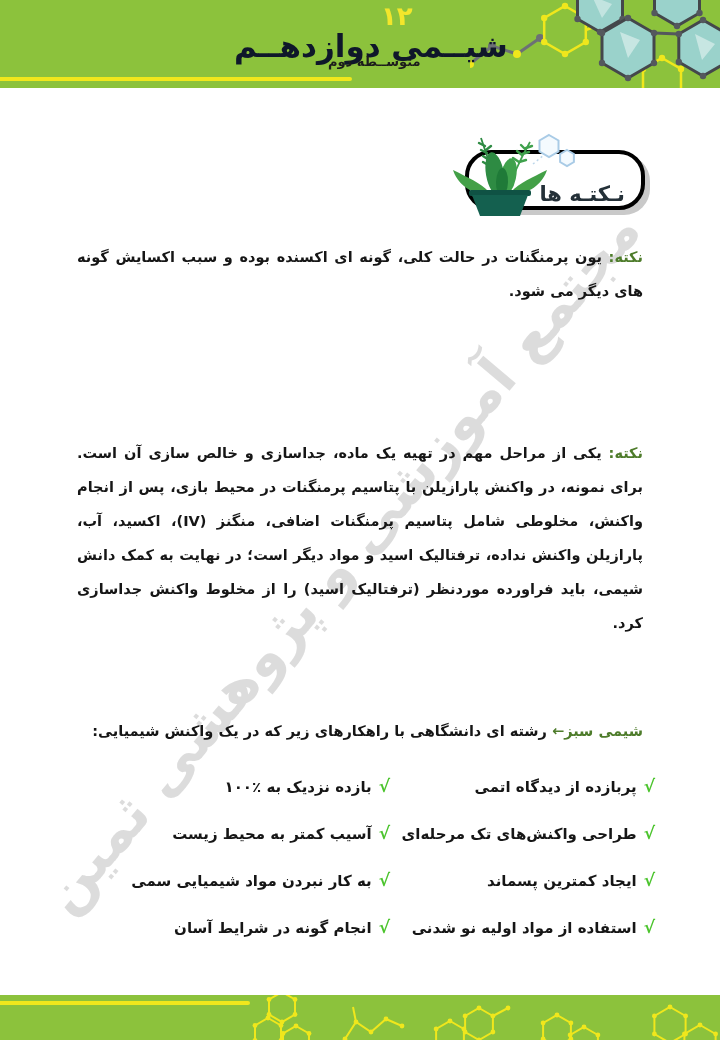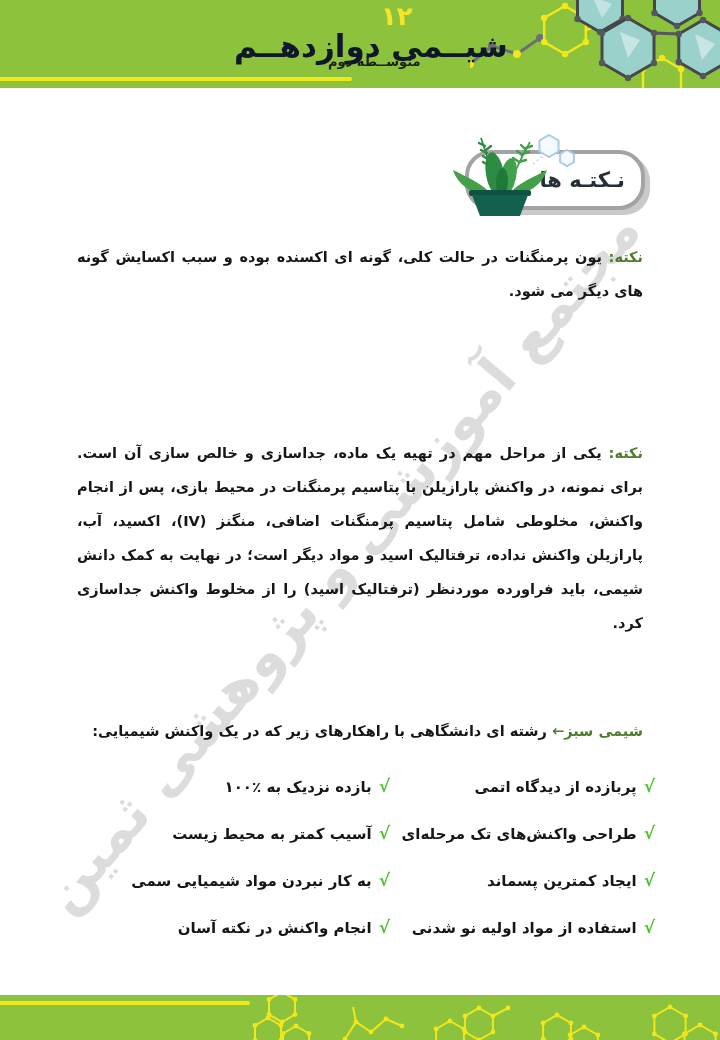--- a/index.html
+++ b/index.html
@@ -18,22 +18,22 @@
             color:#1c1c1c;letter-spacing:1px;}
   .mol{position:absolute;top:0;right:0;}
 
   
   .watermark{position:absolute;left:-70px;top:512px;width:850px;text-align:center;
              transform:rotate(-50deg);font-size:56px;font-weight:700;
              color:var(--watermark_gray);opacity:.3;white-space:nowrap;pointer-events:none;}
 
   
   .note-badge{position:absolute;top:150px;right:75px;width:180px;height:60px;
-              background:#fff;border:4px solid #a3a3a3;border-radius:26px;
-              box-shadow:5px 5px 0 #c9c9c9;display:flex;align-items:center;
+              background:#fff;border:4px solid #000000;border-radius:26px;
+              box-shadow:5px 5px 0 #c9c9c9;display:flex;align-items:flex-end;
               justify-content:flex-start;padding-right:16px;box-sizing:border-box;z-index:2;}
   .badge-label{font-size:21px;font-weight:700;color:#243038;}
   .plant{position:absolute;top:132px;left:445px;z-index:3;}
 
   
   .block{position:absolute;left:65px;right:65px;margin:12px;text-align:justify;
          font-size:14.5px;line-height:34px;font-weight:700;color:var(--ink);}
   .n1{top:228px;} .n2{top:311px;} .n3{top:424px;}
   .d1{top:622px;} .d2{top:702px;}
   .term{color:var(--note_green);}
@@ -129,21 +129,21 @@
      <span>رشته ای دانشگاهی با راهکارهای زیر که در یک واکنش شیمیایی:</span></p>
 
   <div class="checklist">
     <div class="check-item"><span class="check">√</span><span>پربازده از دیدگاه اتمی</span></div>
     <div class="check-item"><span class="check">√</span><span>بازده نزدیک به ٪۱۰۰</span></div>
     <div class="check-item"><span class="check">√</span><span>طراحی واکنش‌های تک مرحله‌ای</span></div>
     <div class="check-item"><span class="check">√</span><span>آسیب کمتر به محیط زیست</span></div>
     <div class="check-item"><span class="check">√</span><span>ایجاد کمترین پسماند</span></div>
     <div class="check-item"><span class="check">√</span><span>به کار نبردن مواد شیمیایی سمی</span></div>
     <div class="check-item"><span class="check">√</span><span>استفاده از مواد اولیه نو شدنی</span></div>
-    <div class="check-item"><span class="check">√</span><span>انجام واکنش در نکته آسان</span></div>
+    <div class="check-item"><span class="check">√</span><span>انجام گونه در شرایط آسان</span></div>
   </div>
 
   <footer class="footer">
     <div class="footer-rule"></div>
     <svg class="footer-mol" width="470" height="45" viewBox="0 0 470 45">
       <defs>
         <marker id="fy" markerUnits="userSpaceOnUse" markerWidth="7" markerHeight="7" refX="3.5" refY="3.5">
           <circle cx="3.5" cy="3.5" r="2.4" fill="#f0e71c"></circle>
         </marker>
       </defs>

